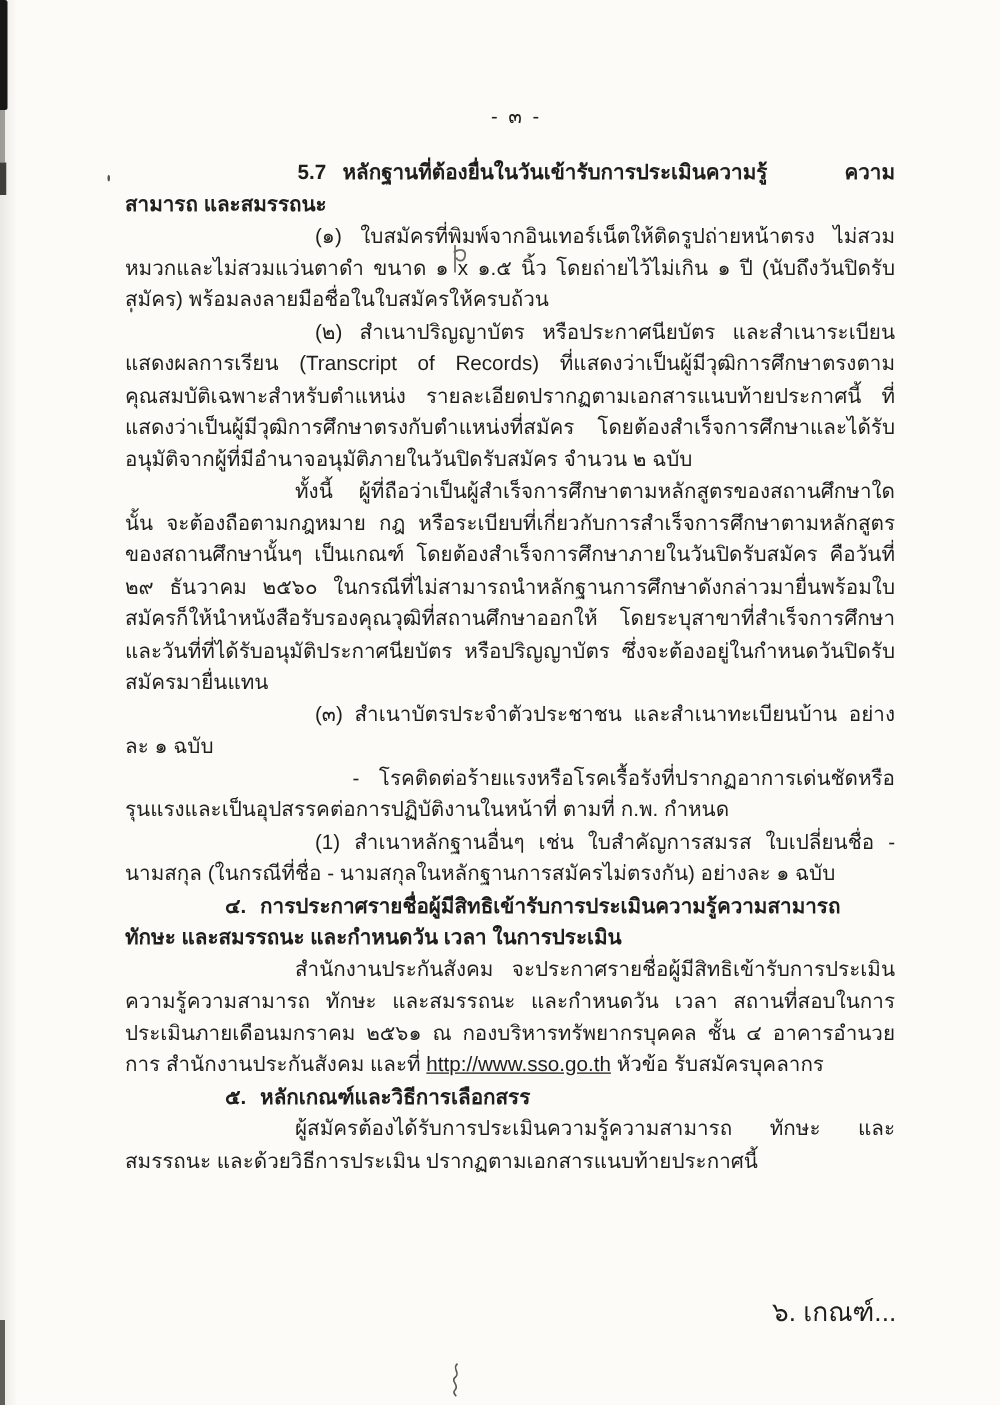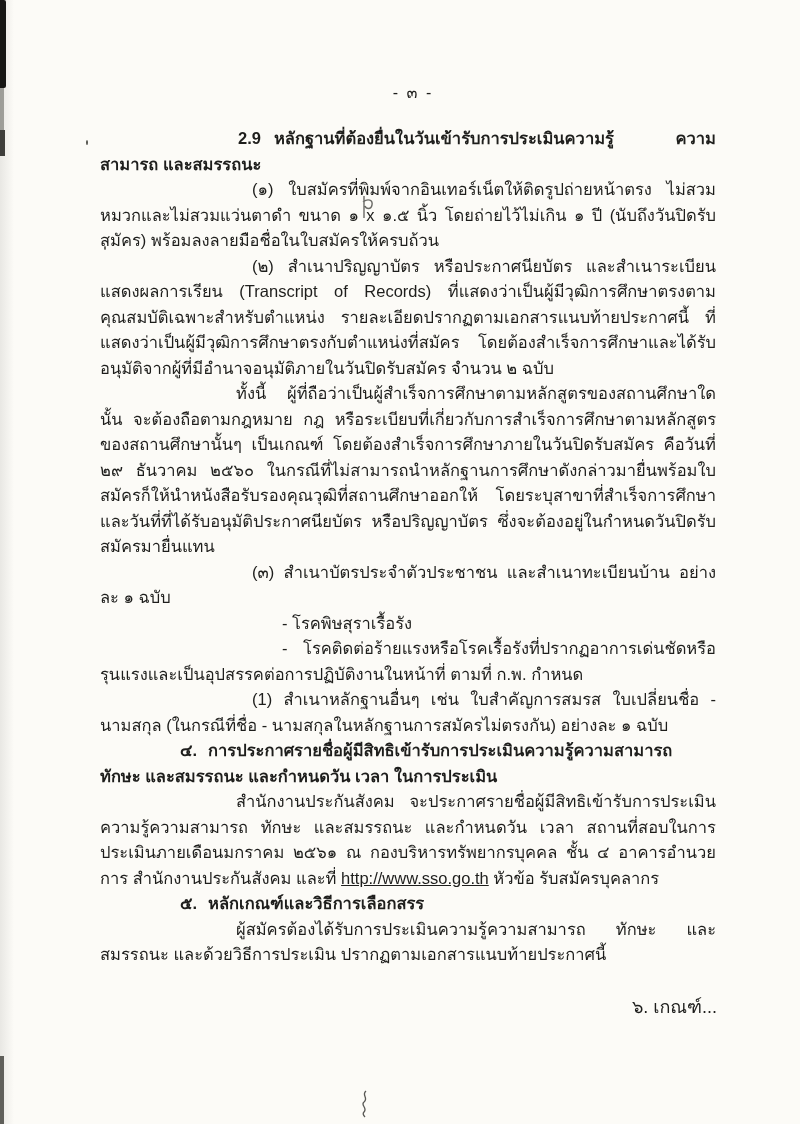--- a/index.html
+++ b/index.html
@@ -31,22 +31,22 @@
   .h33{text-indent:138px;font-weight:bold;}
   .h33 .num{margin-right:13px;}
   .hsec{text-indent:80px;font-weight:bold;margin-top:7px;}
   .hsec .num{margin-right:11px;}
   .ind-item{text-indent:152px;}
   .ind-note{text-indent:136px;}
   .ind-dash{text-indent:182px;}
   .b{font-weight:bold;}
   .url{text-decoration:underline;color:inherit;cursor:pointer;}
   .contmark{
-    position:absolute;top:992px;right:83px;
-    font-size:18px;
+    position:absolute;top:1033px;right:83px;
+    font-size:21px;
   }
   
   .strip{position:absolute;left:0;pointer-events:none;}
   .strip-a{top:0;width:6px;height:88px;background:#171715;border-radius:0 2px 2px 0;}
   .strip-b{top:88px;width:4px;height:42px;background:#75756e;opacity:.65;}
   .strip-c{top:130px;width:5px;height:26px;background:#2b2b28;opacity:.9;}
   .strip-d{top:1056px;width:4px;height:68px;background:#3c3c37;opacity:.8;}
   .smudge{position:absolute;pointer-events:none;}
   .speck{position:absolute;background:#55554f;border-radius:50%;pointer-events:none;}
 </style>
@@ -68,32 +68,31 @@
   </svg>
 
   <svg class="smudge" style="left:358px;top:1090px;" width="14" height="28" viewBox="0 0 14 28">
     <path d="M8 1 C3 5,11 8,6 12 C2 15,10 18,6 22 C4 24,6 26,7 27" stroke="#2e2e2a" stroke-width="1.3" fill="none" opacity="0.8"></path>
   </svg>
 
   <div class="pagenum">- ๓ -</div>
 
   <div class="content">
 
-    <p class="h33"><span class="num">2.9</span><span>หลักฐานที่ต้องยื่นในวันเข้ารับการประเมินความรู้ ความสามารถ และสมรรถนะ</span></p>
+    <p class="h33"><span class="num">5.7</span><span>หลักฐานที่ต้องยื่นในวันเข้ารับการประเมินความรู้ ความสามารถ และสมรรถนะ</span></p>
 
     <p class="ind-item">(๑) ใบสมัครที่พิมพ์จากอินเทอร์เน็ตให้ติดรูปถ่ายหน้าตรง ไม่สวมหมวกและไม่สวมแว่นตาดำ ขนาด ๑ x ๑.๕ นิ้ว โดยถ่ายไว้ไม่เกิน ๑ ปี (นับถึงวันปิดรับสมัคร) พร้อมลงลายมือชื่อในใบสมัครให้ครบถ้วน</p>
 
     <p class="ind-item">(๒) สำเนาปริญญาบัตร หรือประกาศนียบัตร และสำเนาระเบียนแสดงผลการเรียน (Transcript of Records) ที่แสดงว่าเป็นผู้มีวุฒิการศึกษาตรงตามคุณสมบัติเฉพาะสำหรับตำแหน่ง รายละเอียดปรากฏตามเอกสารแนบท้ายประกาศนี้ ที่แสดงว่าเป็นผู้มีวุฒิการศึกษาตรงกับตำแหน่งที่สมัคร โดยต้องสำเร็จการศึกษาและได้รับอนุมัติจากผู้ที่มีอำนาจอนุมัติภายในวันปิดรับสมัคร จำนวน ๒ ฉบับ</p>
 
     <p class="ind-note">ทั้งนี้ ผู้ที่ถือว่าเป็นผู้สำเร็จการศึกษาตามหลักสูตรของสถานศึกษาใดนั้น จะต้องถือตามกฎหมาย กฎ หรือระเบียบที่เกี่ยวกับการสำเร็จการศึกษาตามหลักสูตรของสถานศึกษานั้นๆ เป็นเกณฑ์ โดยต้องสำเร็จการศึกษาภายในวันปิดรับสมัคร คือวันที่ ๒๙ ธันวาคม ๒๕๖๐ ในกรณีที่ไม่สามารถนำหลักฐานการศึกษาดังกล่าวมายื่นพร้อมใบสมัครก็ให้นำหนังสือรับรองคุณวุฒิที่สถานศึกษาออกให้ โดยระบุสาขาที่สำเร็จการศึกษา และวันที่ที่ได้รับอนุมัติประกาศนียบัตร หรือปริญญาบัตร ซึ่งจะต้องอยู่ในกำหนดวันปิดรับสมัครมายื่นแทน</p>
 
     <p class="ind-item">(๓) สำเนาบัตรประจำตัวประชาชน และสำเนาทะเบียนบ้าน อย่างละ ๑ ฉบับ</p>
 
 
-    <p class="ind-dash">- โรคพิษสุราเรื้อรัง</p>
     <p class="ind-dash">- โรคติดต่อร้ายแรงหรือโรคเรื้อรังที่ปรากฏอาการเด่นชัดหรือรุนแรงและเป็นอุปสรรคต่อการปฏิบัติงานในหน้าที่ ตามที่ ก.พ. กำหนด</p>
 
     <p class="ind-item">(1) สำเนาหลักฐานอื่นๆ เช่น ใบสำคัญการสมรส ใบเปลี่ยนชื่อ - นามสกุล (ในกรณีที่ชื่อ - นามสกุลในหลักฐานการสมัครไม่ตรงกัน) อย่างละ ๑ ฉบับ</p>
 
 
     <p class="hsec"><span class="num">๔.</span><span>การประกาศรายชื่อผู้มีสิทธิเข้ารับการประเมินความรู้ความสามารถ ทักษะ และสมรรถนะ และกำหนดวัน เวลา ในการประเมิน</span></p>
 
     <p class="ind-note"><span>สำนักงานประกันสังคม จะประกาศรายชื่อผู้มีสิทธิเข้ารับการประเมินความรู้ความสามารถ ทักษะ และสมรรถนะ และกำหนดวัน เวลา สถานที่สอบในการประเมินภายเดือนมกราคม ๒๕๖๑ ณ กองบริหารทรัพยากรบุคคล ชั้น ๔ อาคารอำนวยการ สำนักงานประกันสังคม และที่ </span><span class="url">http://www.sso.go.th</span><span> หัวข้อ รับสมัครบุคลากร</span></p>
 
     <p class="hsec"><span class="num">๕.</span><span>หลักเกณฑ์และวิธีการเลือกสรร</span></p>

